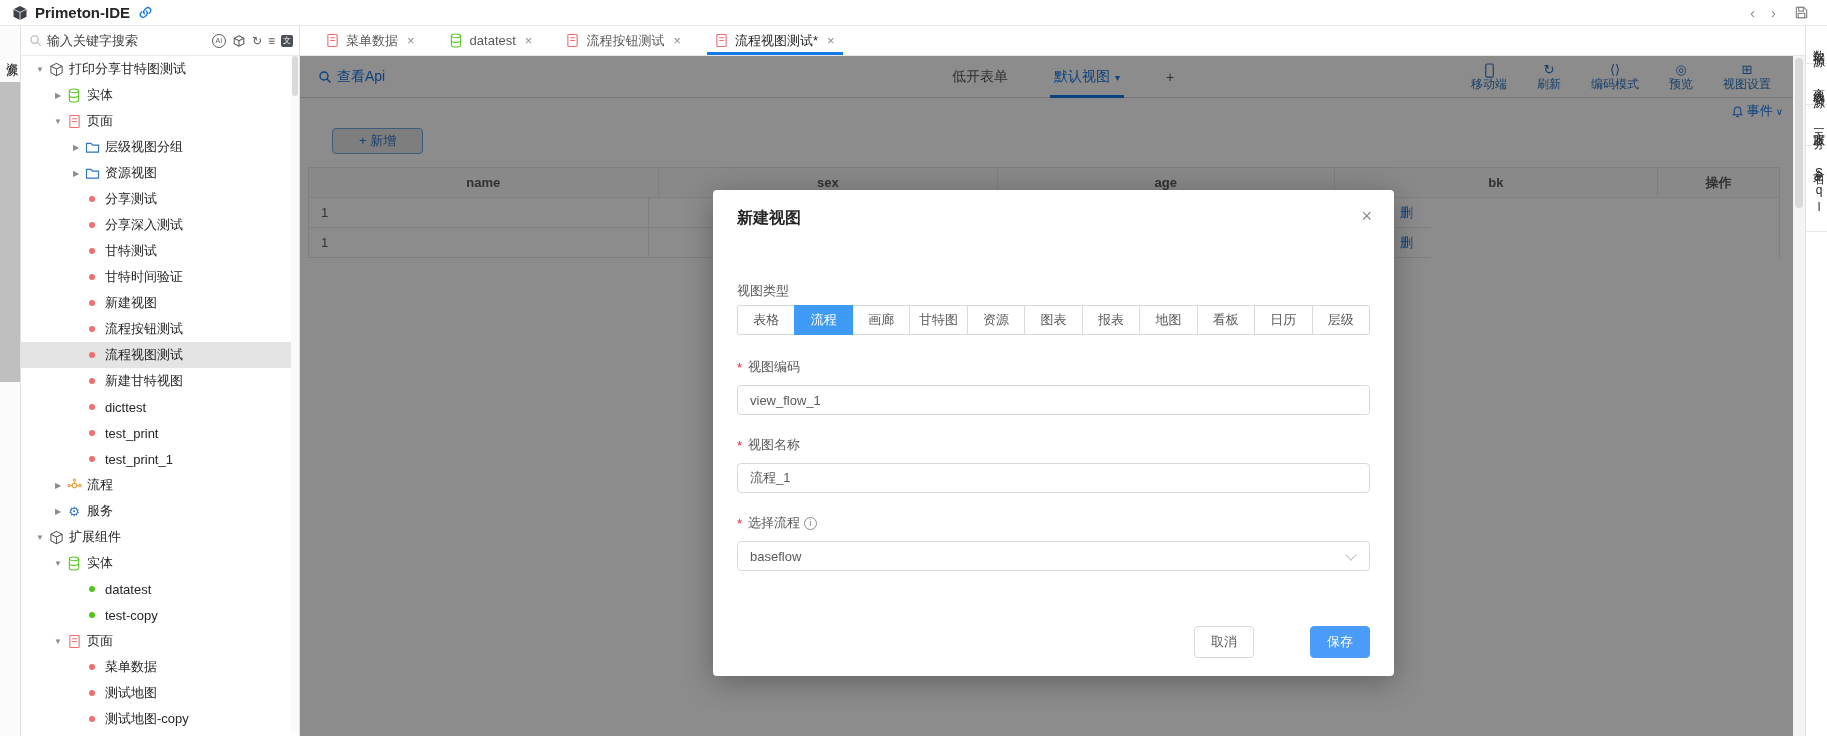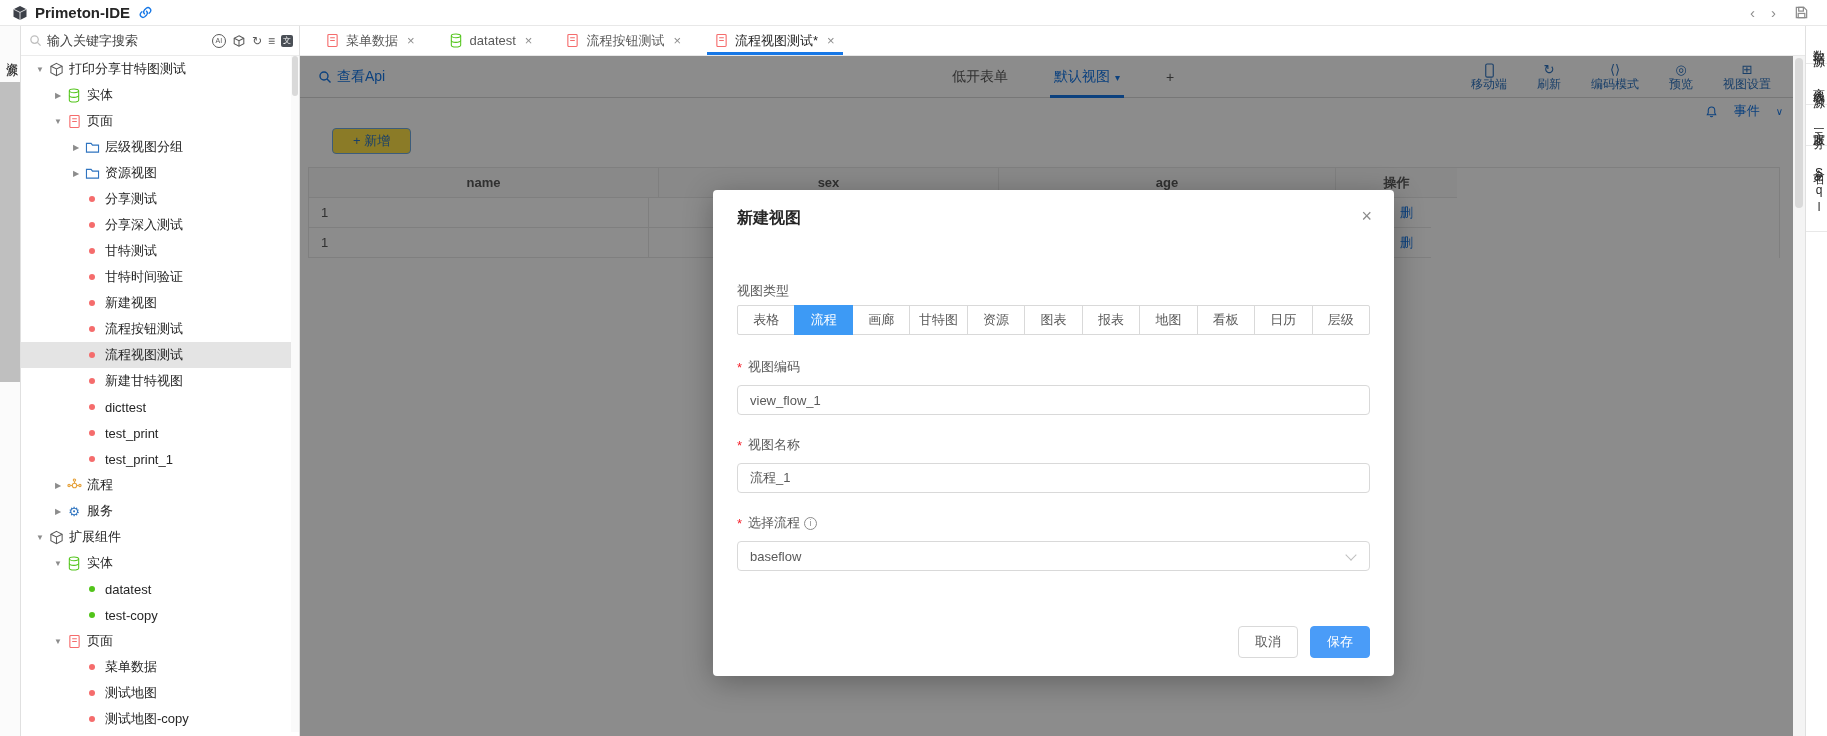--- a/index.html
+++ b/index.html
@@ -67,24 +67,24 @@
     color:#1677e6; font-size:14px; cursor:pointer; }
   #viewtabs { position:absolute; left:652px; top:0; height:42px; display:flex; align-items:stretch; gap:46px; }
   .vtab { display:flex; align-items:center; gap:5px; color:#595959; font-size:14px; cursor:pointer; position:relative; }
   .vtab.active { color:#1677e6; }
   .vtab.active::after { content:""; position:absolute; left:-4px; right:-4px; bottom:0; height:3px; background:#1677e6; }
   .vtab .caret { font-size:10px; }
   #ctoolbar { position:absolute; right:22px; top:0; height:42px; display:flex; align-items:center; gap:30px; }
   .titem { display:flex; flex-direction:column; align-items:center; color:#2f74c0; cursor:pointer; line-height:1.1; }
   .titem .tic { font-size:13px; height:15px; }
   .titem .tlab { font-size:12px; }
-  #eventrow { position:absolute; right:22px; top:42px; height:26px; display:flex; align-items:center; gap:16px;
+  #eventrow { position:absolute; right:22px; top:42px; height:26px; display:flex; align-items:center; gap:3px;
     color:#1677e6; font-size:13px; cursor:pointer; }
-  #addbtn { position:absolute; left:32px; top:72px; height:26px; padding:0 20px; border:1px solid #6ea8e0;
-    border-radius:4px; color:#2f74c0; font-size:13px; display:inline-flex; align-items:center; background:#fde047; cursor:pointer; }
+  #addbtn { position:absolute; left:32px; top:72px; height:26px; padding:0 26px; border:1px solid #6ea8e0;
+    border-radius:4px; color:#2f74c0; font-size:13px; display:inline-flex; align-items:center; background:#e5e5e5; cursor:pointer; }
 
   
   #dtable { position:absolute; left:8px; top:111px; width:1472px; border:1px solid #e8e8e8; border-bottom:none; }
   .trh, .trd { display:flex; }
   .trh > div { background:#fafafa; font-weight:bold; color:#262626; text-align:center; }
   .trh > div, .trd > div { height:30px; line-height:29px; border-right:1px solid #e8e8e8;
     border-bottom:1px solid #e8e8e8; padding:0 12px; font-size:13px; color:#595959; overflow:hidden; }
   .trh > div:last-child, .trd > div:last-child { border-right:none; }
   .c0{width:350px;} .c1{width:340px;} .c2{width:337px;} .c3{width:324px;} .c4{width:121px; text-align:center;}
   .oplink { color:#1677e6; margin:0 4px; cursor:pointer; }
@@ -111,21 +111,21 @@
   .fgroup .finput { margin-top:9px; width:633px; height:30px; border:1px solid #d9d9d9; border-radius:4px;
     padding:0 12px; font-size:13px; color:#595959; font-family:inherit; outline:none; background:#fff;
     display:flex; align-items:center; position:relative; }
   .infoc { width:13px; height:13px; border:1px solid #8c8c8c; border-radius:50%; font-size:9px; color:#8c8c8c;
     display:inline-flex; align-items:center; justify-content:center; }
   .chevdown { position:absolute; right:14px; top:9px; width:8px; height:8px; border-right:1.5px solid #bfbfbf;
     border-bottom:1.5px solid #bfbfbf; transform:rotate(45deg); }
   #fg0 { top:168px; } #fg1 { top:246px; } #fg2 { top:324px; }
   #mfooter { position:absolute; right:24px; top:436px; display:flex; gap:12px; }
   #mfooter .btn { height:30px; padding:15px 16px; border-radius:4px; font-size:13px; display:inline-flex;
-    align-items:center; cursor:pointer; }
+    align-items:center; cursor:pointer;margin-left:44px; }
   #btncancel { border:1px solid #d9d9d9; background:#fff; color:#595959; }
   #btnsave { background:#4a9cf8; color:#fff; border:1px solid #4a9cf8; }
 </style>
 </head>
 <body>
 
 <div id="titlebar">
   <svg class="logo" viewBox="0 0 16 16">
     <path d="M8 1 14.5 4.2v7.6L8 15 1.5 11.8V4.2z" fill="#3c4048"></path>
     <path d="M1.5 4.2 8 7.4l6.5-3.2M8 7.4V15" stroke="#fff" stroke-width="0.8" fill="none"></path>
@@ -521,20 +521,21 @@
     </svg>
     <span>事件</span>
     <span style="font-size:10px;">∨</span>
   </div>
   <div id="addbtn">+ 新增</div>
   <div id="dtable">
       <div class="trh">
         <div class="c0">name</div>
         <div class="c1">sex</div>
         <div class="c2">age</div>
+        <div class="c3">bk</div>
         <div class="c4">操作</div>
       </div>
       <div class="trd">
     <div class="c1">1</div>
     <div class="c2"></div>
     <div class="c3"></div>
     <div class="c4"><span class="oplink">查看</span><span class="oplink">编辑</span><span class="oplink">删除</span></div>
       </div>
       <div class="trd">
     <div class="c1">1</div>

